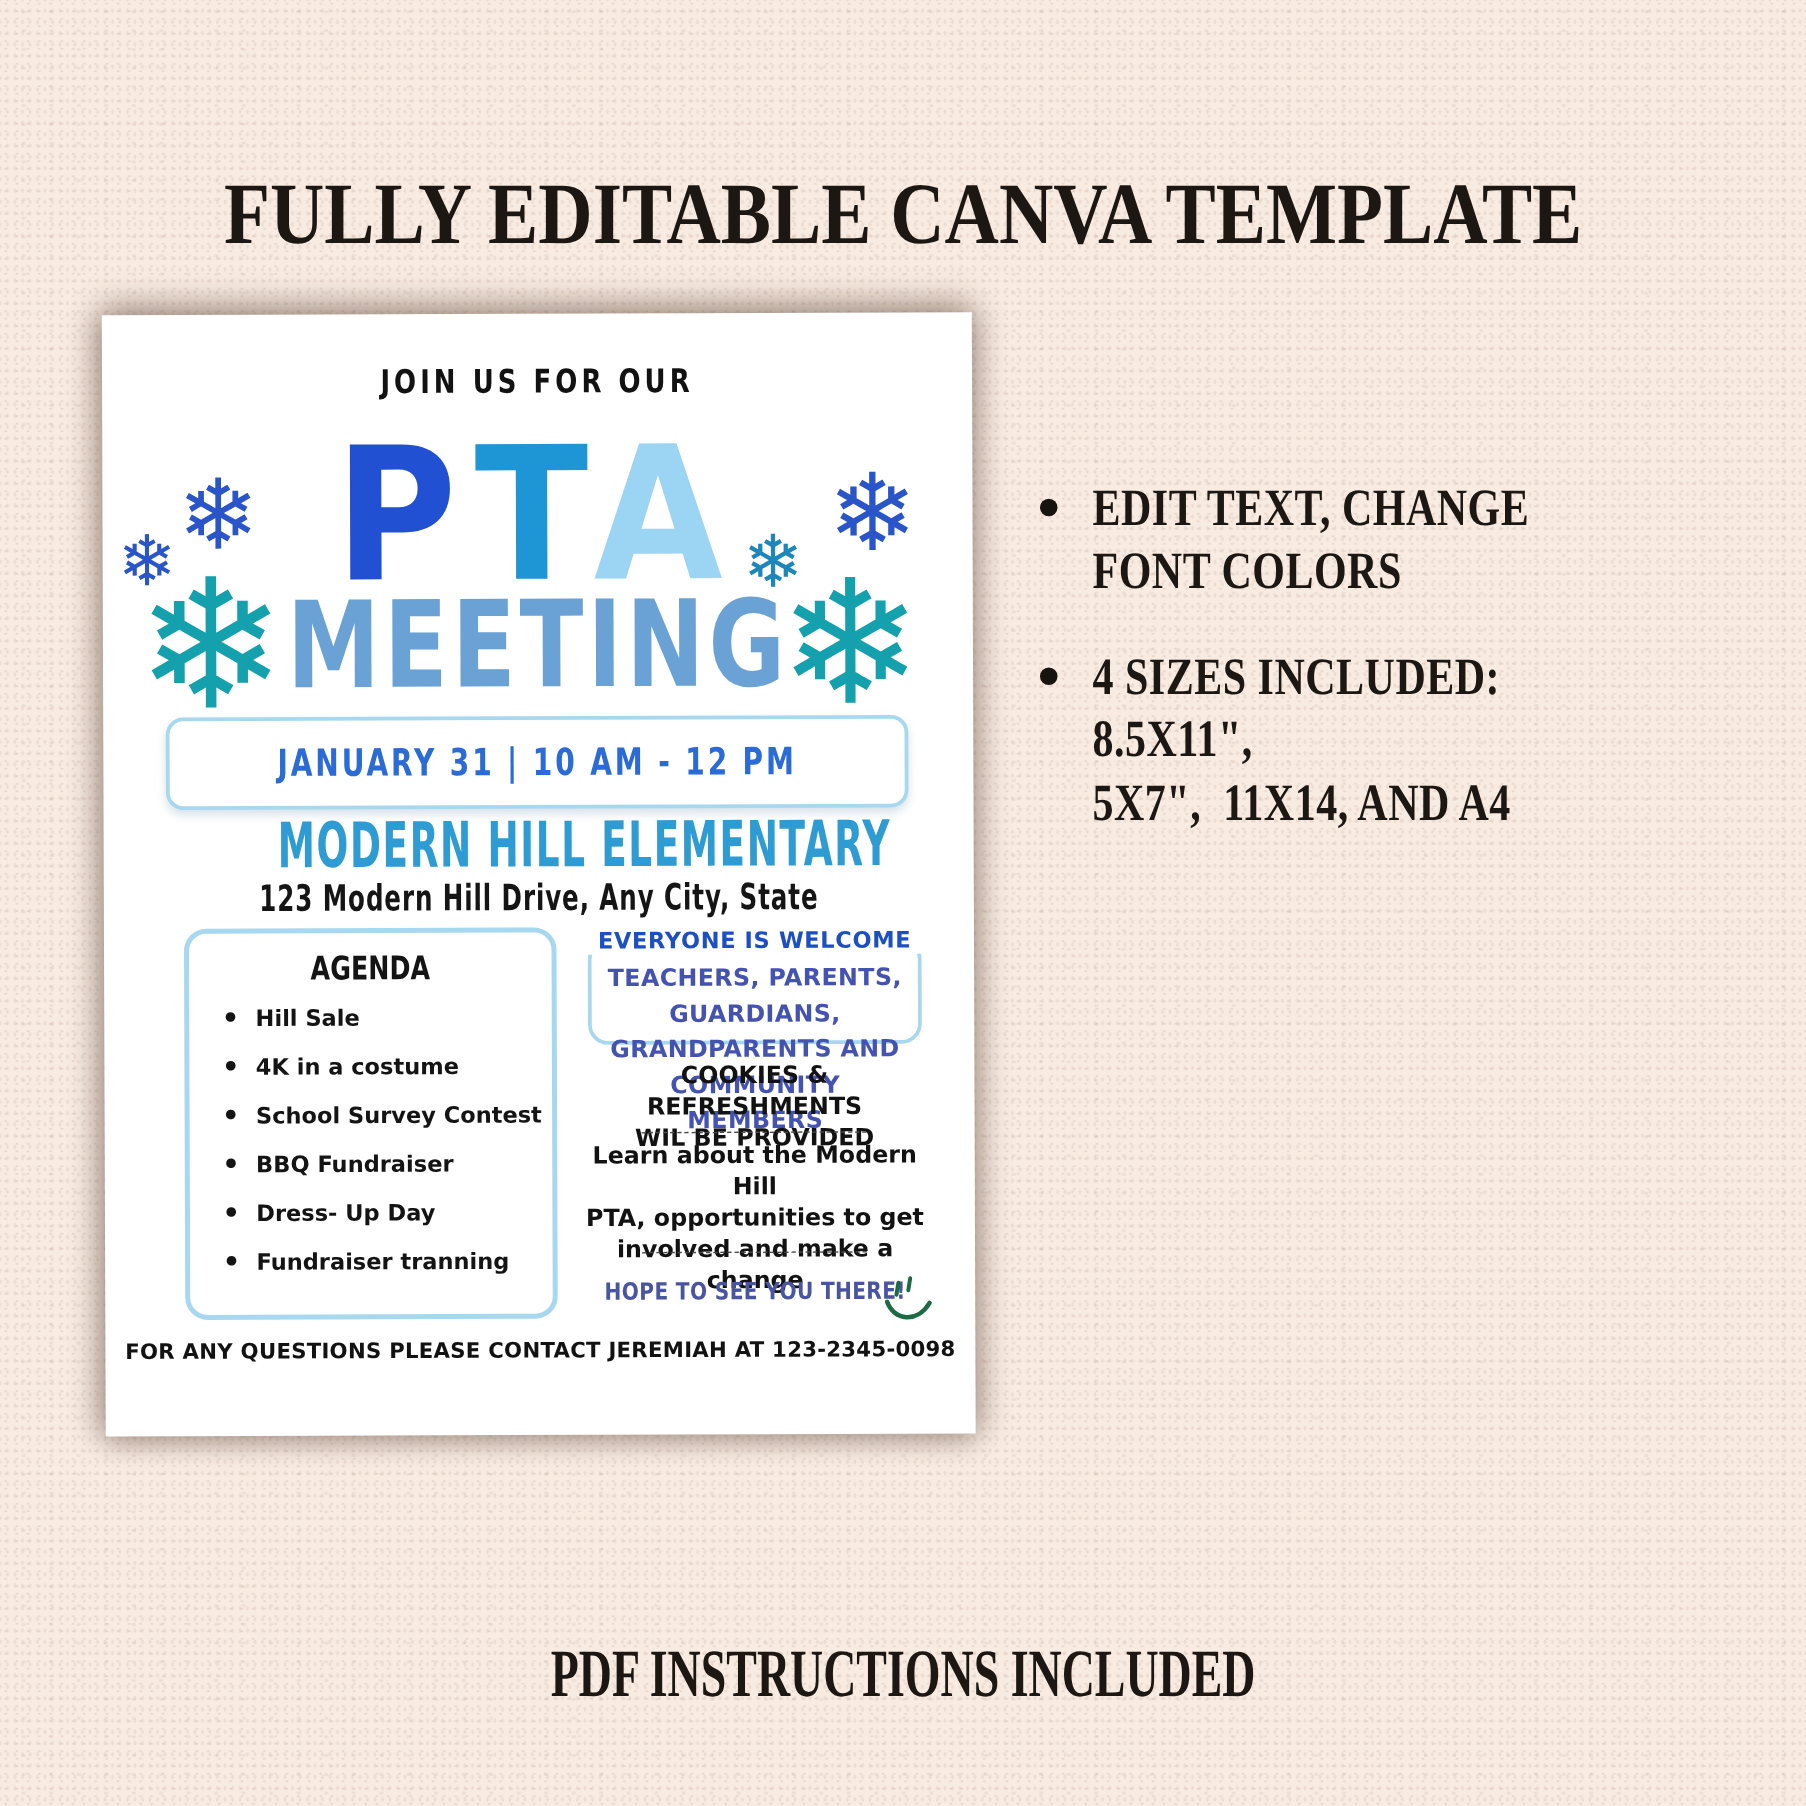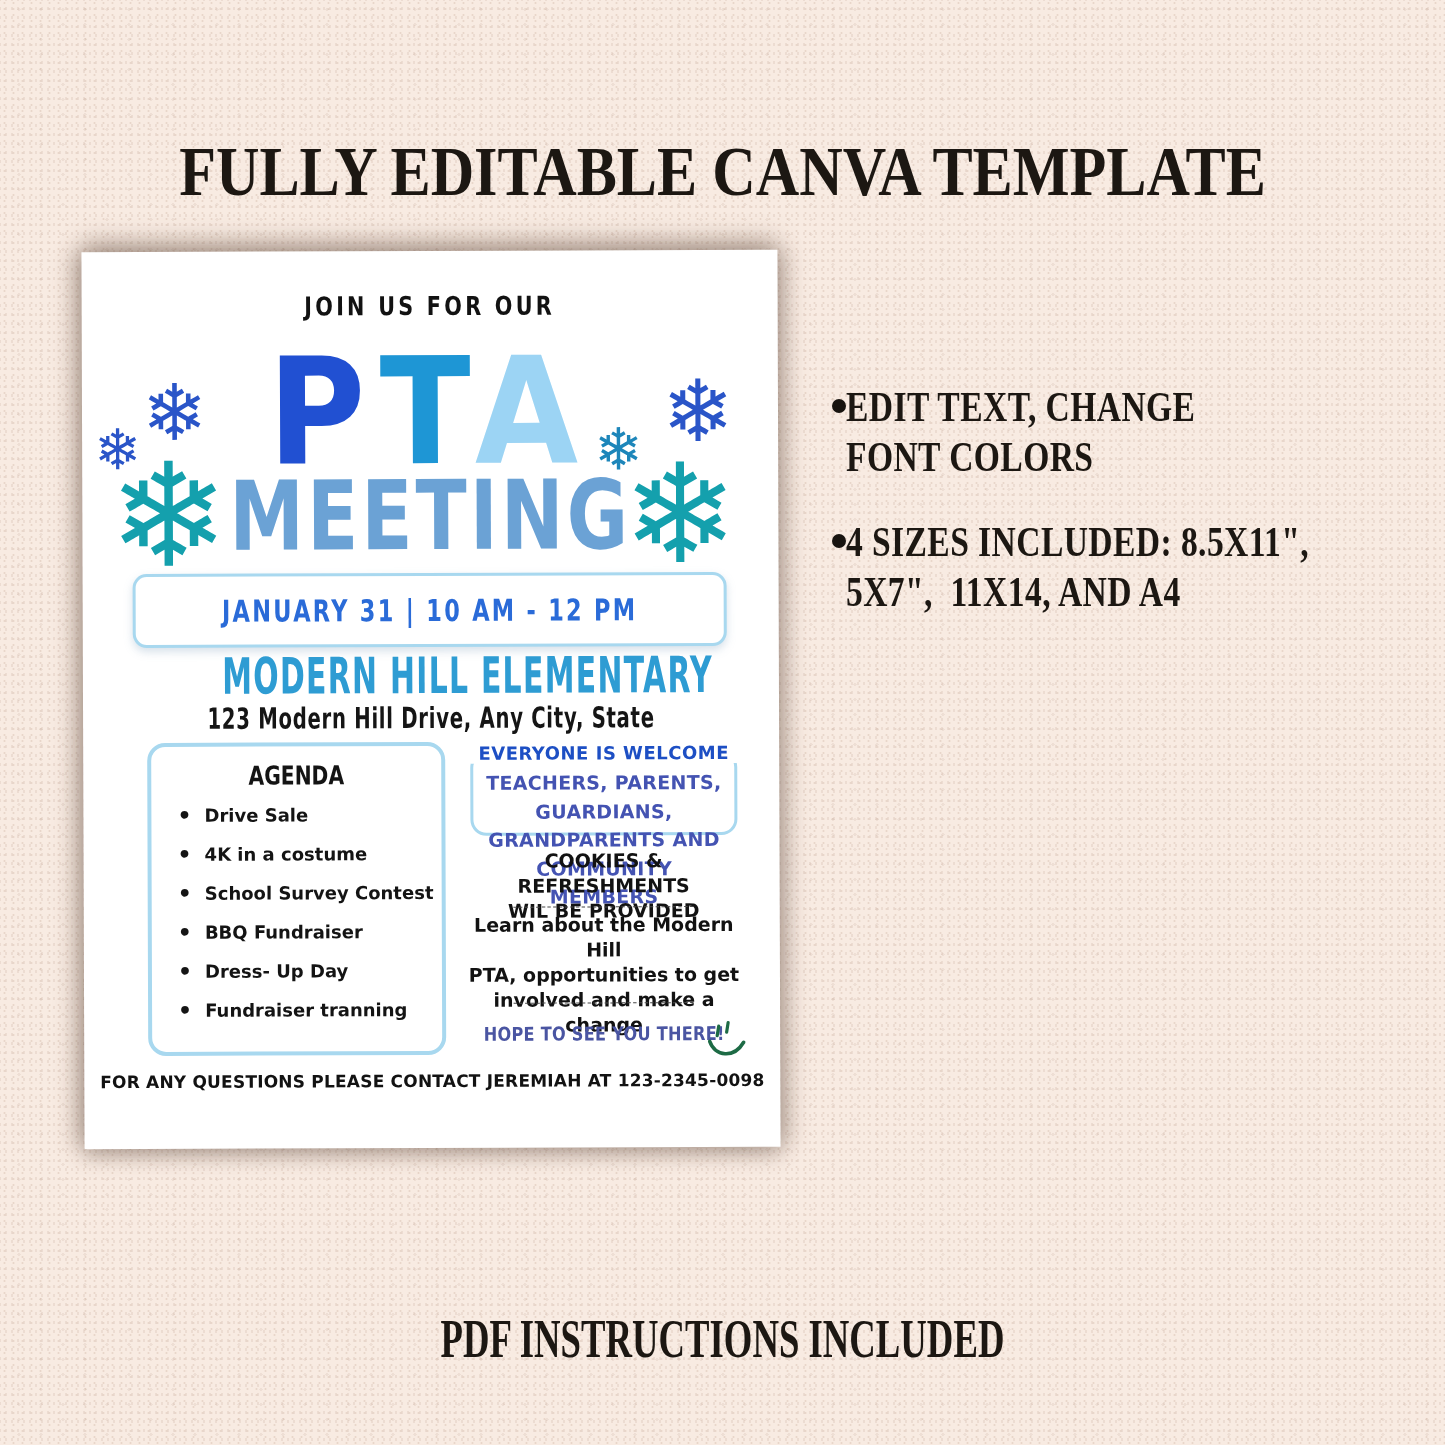--- a/index.html
+++ b/index.html
@@ -23,21 +23,21 @@
     white-space:nowrap;
   }
   .page-footer{
     position:absolute;top:1307px;left:0;width:1445px;text-align:center;
     font-family:"Liberation Serif",serif;font-weight:600;font-size:54px;line-height:1.2;
     color:#1c1712;transform:scaleX(.68);transform-origin:center;white-space:nowrap;
   }
 
   
   .features{position:absolute;left:832px;top:382px;width:600px;}
-  .feature{display:flex;gap:0;margin-bottom:34px;}
+  .feature{display:flex;gap:28px;margin-bottom:34px;}
   .feature .dot{flex:none;width:14px;height:14px;border-radius:50%;background:#17130f;margin-top:17px;}
   .feature .ftext{
     display:inline-block;font-family:"Liberation Serif",serif;font-weight:600;
     font-size:42px;line-height:1.2;letter-spacing:.5px;color:#1c1712;
     white-space:pre-wrap;transform:scaleX(.8);transform-origin:left top;
   }
 
   
   .flyer{
     position:absolute;left:83px;top:251px;width:696px;height:897px;background:#ffffff;
@@ -154,21 +154,21 @@
   <div class="datebox">
     <span style="color: rgb(42, 107, 216);">JANUARY 31 | 10 AM - 12 PM</span>
   </div>
 
   <div class="school" style="color: rgb(46, 156, 211);">MODERN HILL ELEMENTARY</div>
   <div class="address">123 Modern Hill Drive, Any City, State</div>
 
   <div class="agenda">
     <div class="agenda-title">AGENDA</div>
     <ul class="agenda-list">
-      <li>Drive Sale</li>
+      <li>Hill Sale</li>
       <li>4K in a costume</li>
       <li>School Survey Contest</li>
       <li>BBQ Fundraiser</li>
       <li>Dress- Up Day</li>
       <li>Fundraiser tranning</li>
     </ul>
   </div>
 
   <div class="welcome">
     <div class="welcome-title" style="color: rgb(29, 79, 196);">EVERYONE IS WELCOME</div>

